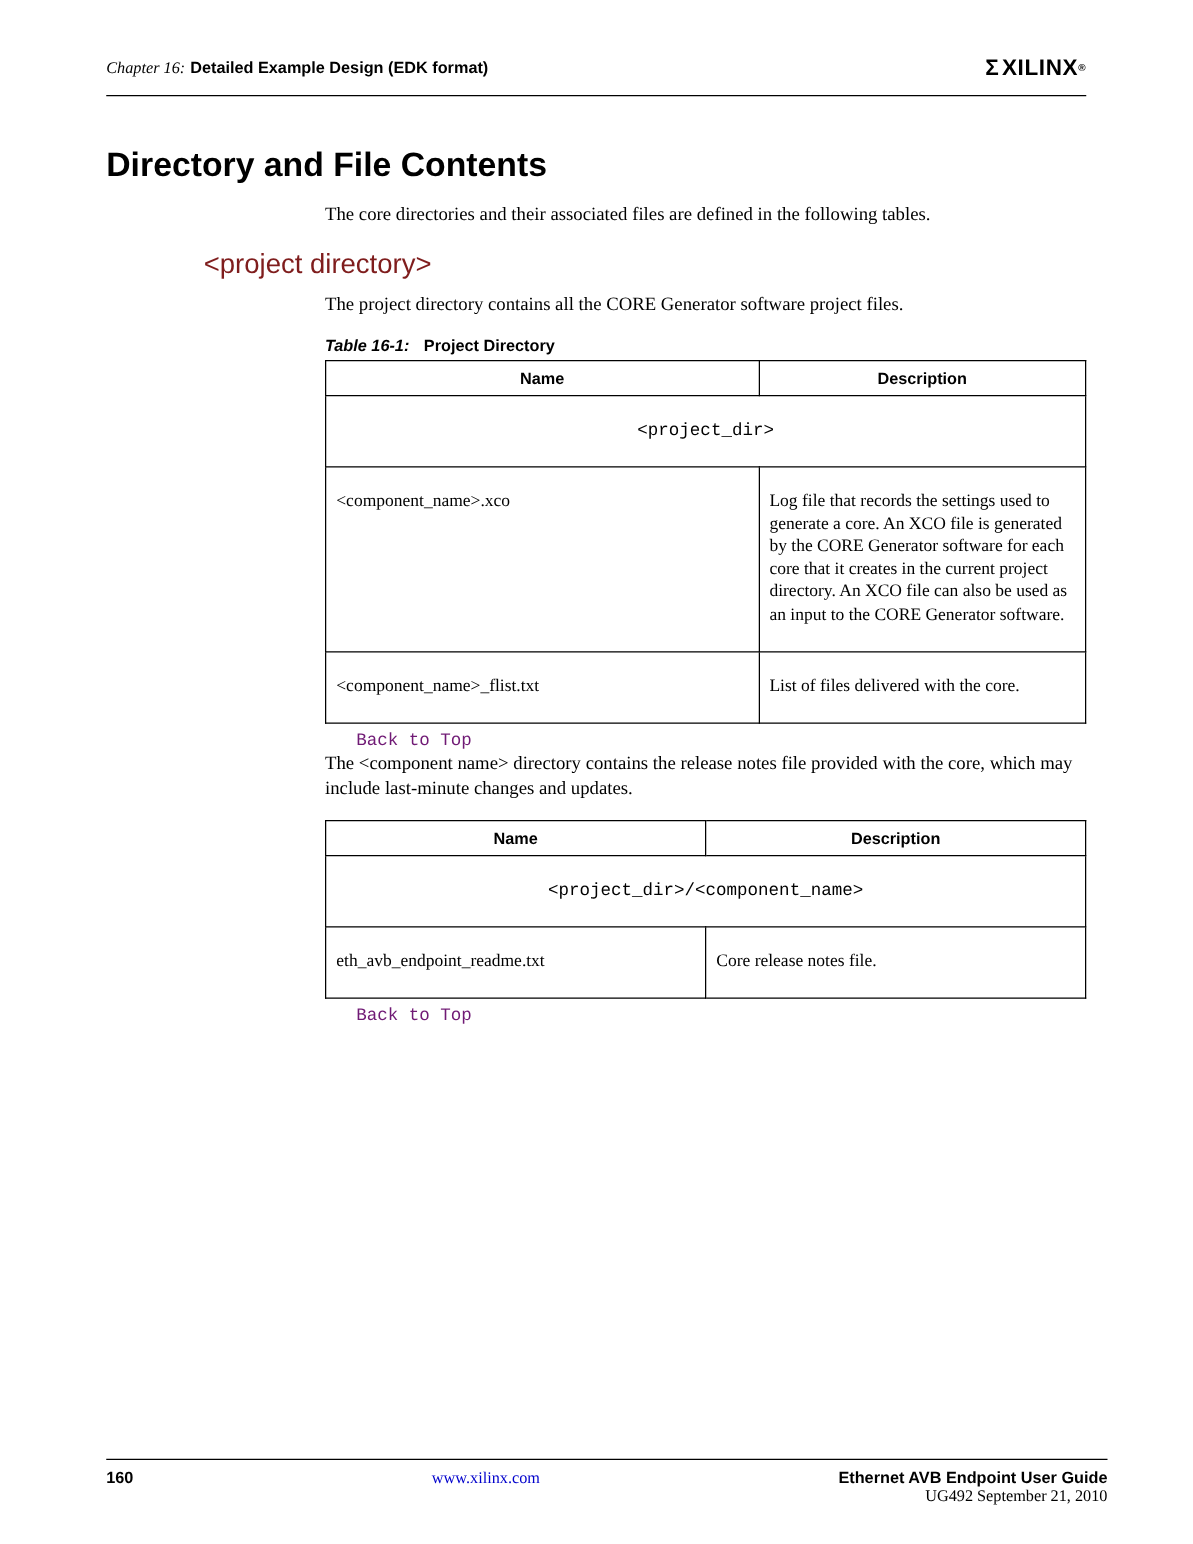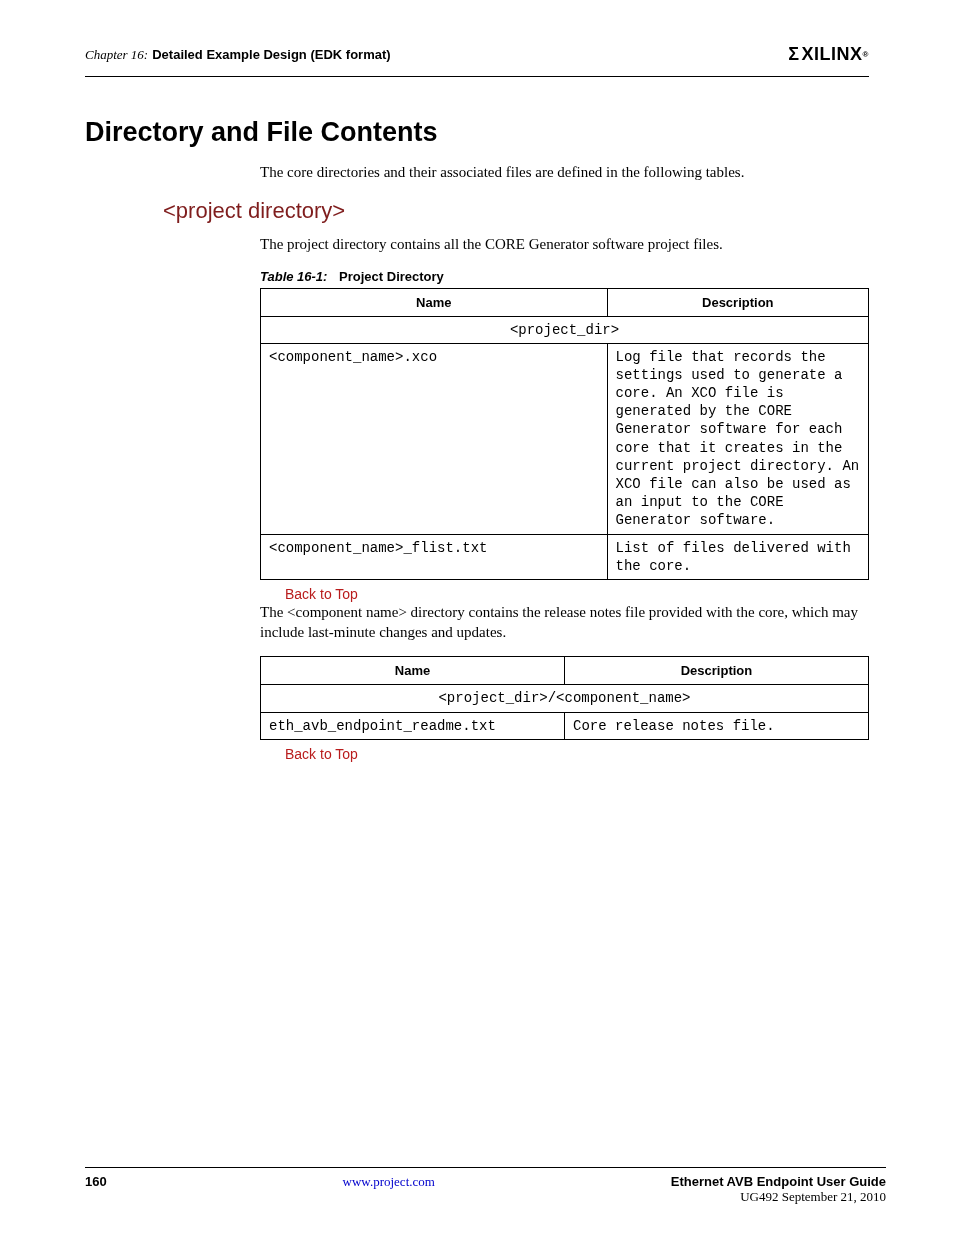--- a/index.html
+++ b/index.html
@@ -105,34 +105,33 @@
   table.doc-table th {
     border: 1px solid #000;
     font-family: Arial, Helvetica, sans-serif;
     font-weight: bold;
     font-size: 13px;
     padding: 6px 26px;
     text-align: center;
   }
   table.doc-table td {
     border: 1px solid #000;
-    padding: 4px 8px;
+    padding: 19px 8px;
     vertical-align: top;
     line-height: 1.3;
-    font-family: Liberation Mono, monospace;
   }
   .mono {
     font-family: 'Courier New', monospace;
   }
   .center-cell {
     text-align: center;
   }
   .back-link {
-    color: #b91c1c;
-    font-family: Liberation Sans, sans-serif;
+    color: #701a75;
+    font-family: Liberation Mono, monospace;
     font-size: 14px;
     margin: 6px 0 0 200px;
     display: block;
     text-decoration: none;
   }
   .page-footer {
     position: absolute;
     bottom: 30px;
     left: 85px;
     right: 68px;
@@ -242,18 +241,18 @@
         <td>Core release notes file.</td>
       </tr>
     </tbody>
   </table>
   <a href="#" class="back-link">Back to Top</a>
 
 </div>
 
 <div class="page-footer">
   <div class="footer-left">160</div>
-  <div class="footer-center"><span>www.project.com</span></div>
+  <div class="footer-center"><span>www.xilinx.com</span></div>
   <div class="footer-right">
     <span class="guide">Ethernet AVB Endpoint User Guide</span>
     <span class="date">UG492 September 21, 2010</span>
   </div>
 </div>
 
 </body></html>

